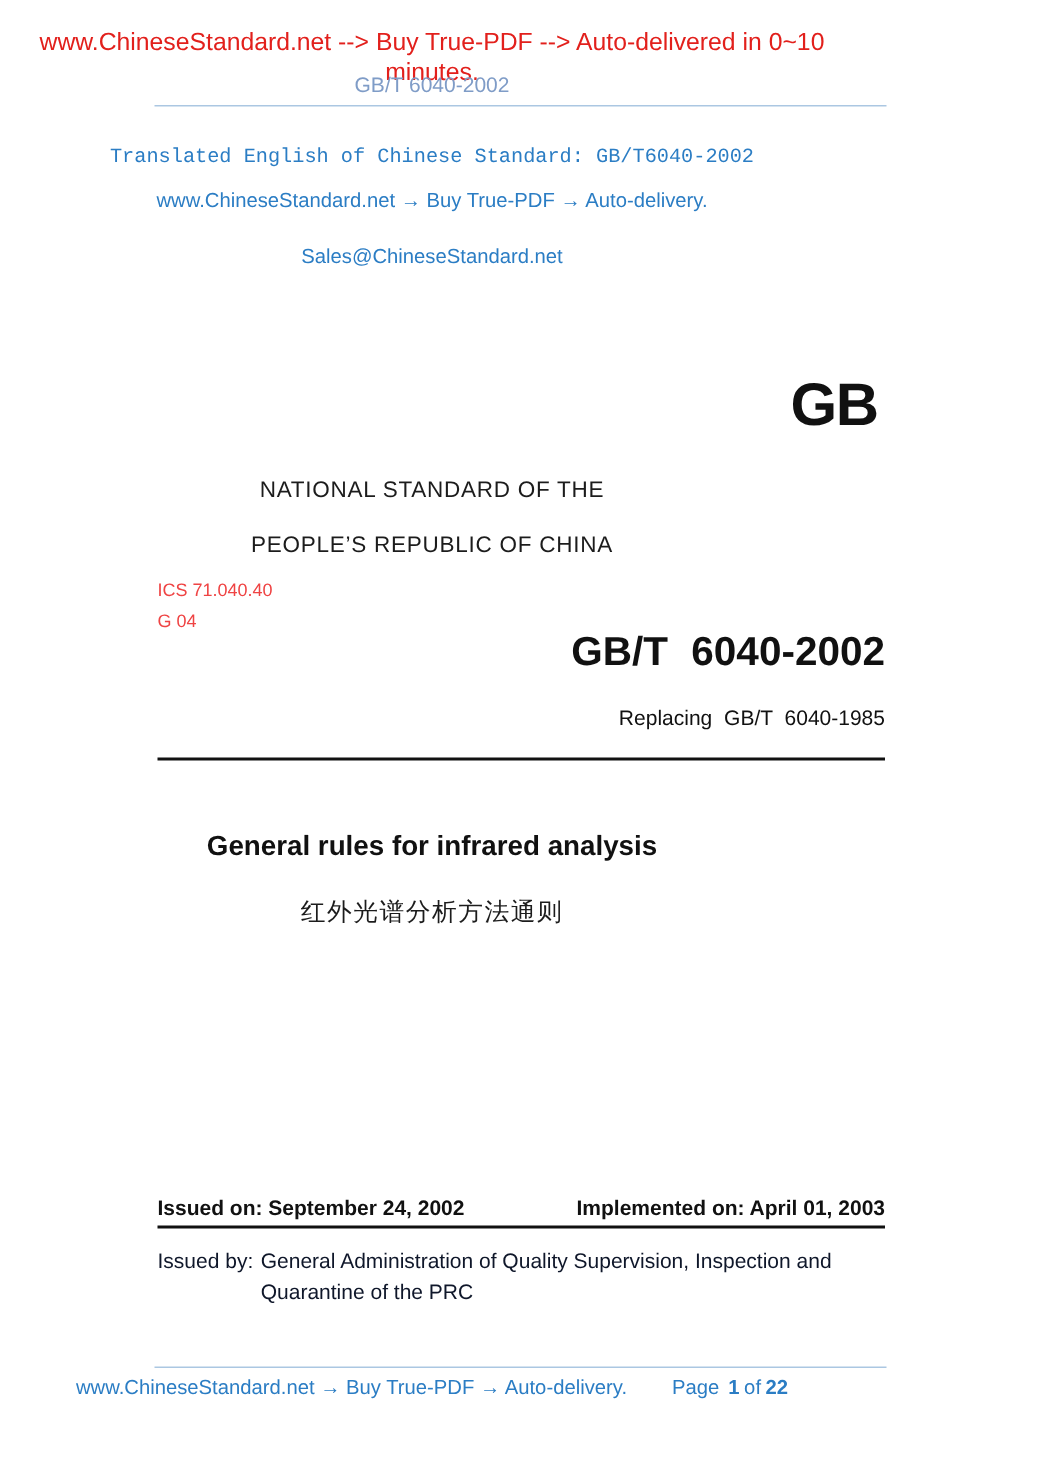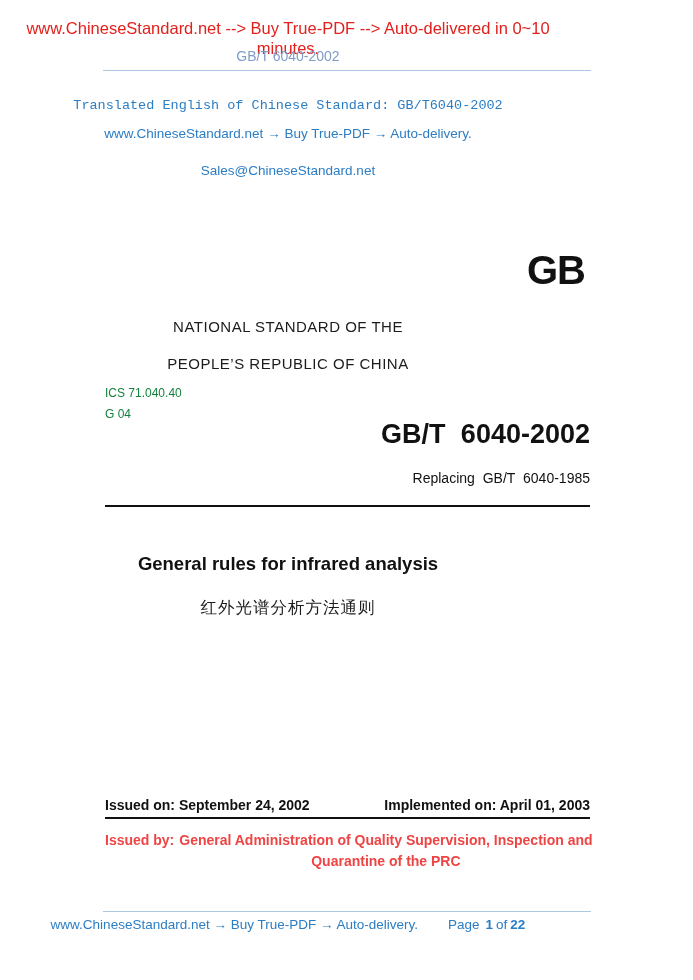--- a/index.html
+++ b/index.html
@@ -58,21 +58,21 @@
     font-size: 15px;
     letter-spacing: 0.5px;
     color: #1c1c1c;
   }
   .national-1 { top: 318px; }
   .national-2 { top: 355px; }
 
   .ics-block {
     left: 105px;
     font-size: 12px;
-    color: #15803d;
+    color: #ef4444;
   }
   .ics-line { top: 386px; }
   .group-line { top: 407px; }
 
   .std-code-big {
     top: 420px;
     right: 103px;
     font-size: 27px;
     font-weight: bold;
     word-spacing: 8px;
@@ -120,24 +120,23 @@
     color: #111;
   }
   .rule-issued { top: 817px; }
 
   .issued-by {
     top: 830px;
     left: 105px;
     width: 492px;
     display: flex;
     font-size: 14px;
-    font-weight: bold;
+    font-weight: normal;
     line-height: 21px;
-    color: #ef4444;
-    text-align: center;
+    color: #0f172a;
   }
   .issued-by .label { white-space: nowrap; margin-right: 5px; }
 
   .rule-footer { top: 911px; }
   .footer-line {
     top: 917px;
     font-size: 13.5px;
     color: #2b7dc4;
   }
   .footer-page { margin-left: 30px; }

